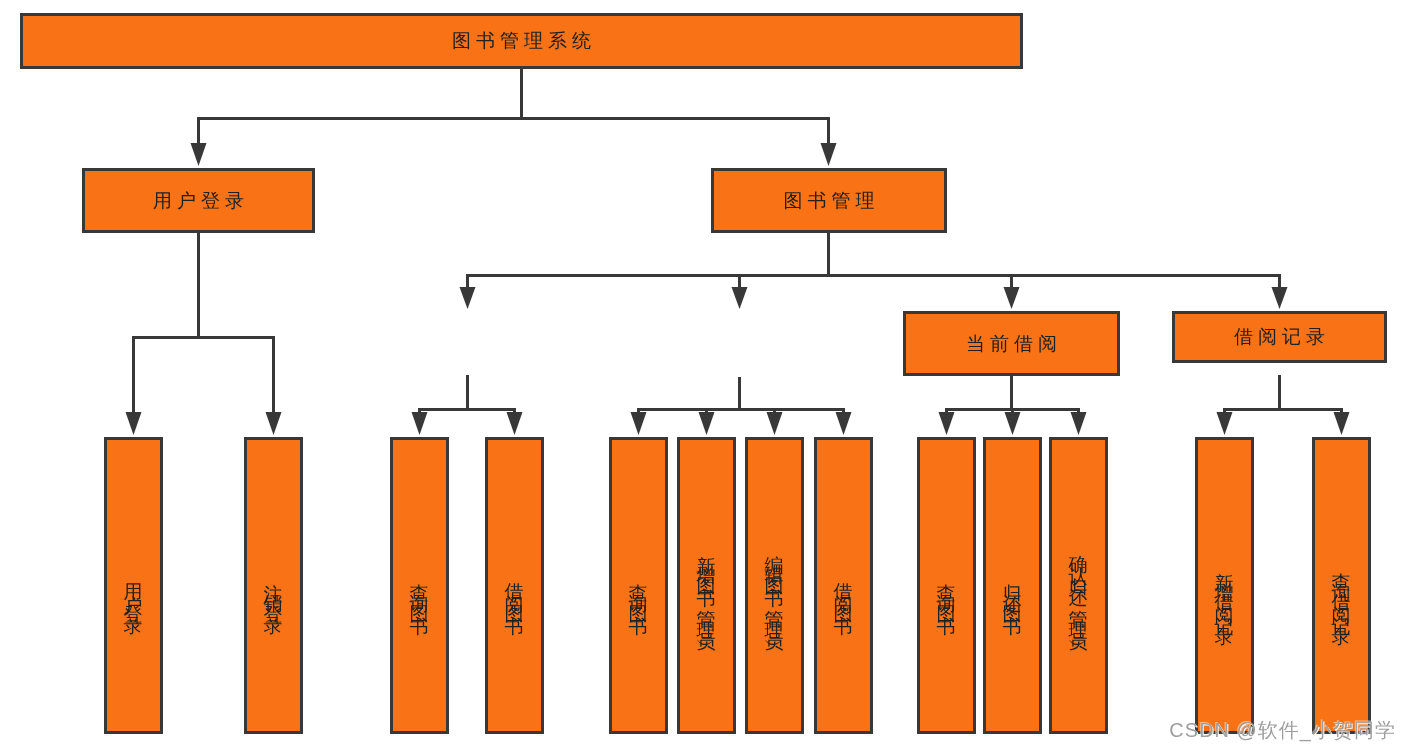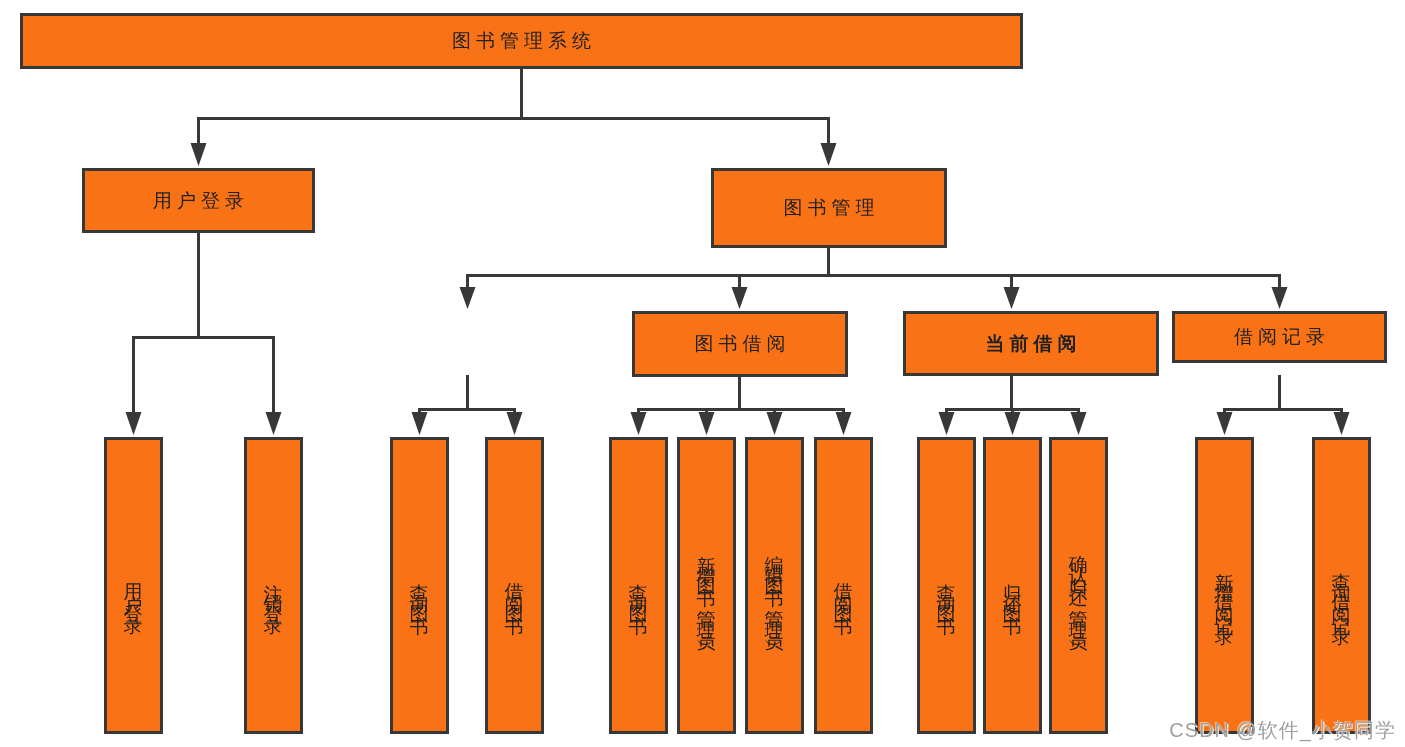--- a/index.html
+++ b/index.html
@@ -38,24 +38,24 @@
     writing-mode: vertical-rl;
     text-orientation: mixed;
     font-size: 19px;
     letter-spacing: 11px;
     line-height: 1;
     padding-top: 8px;
   }
   
   .n-root  { left: 20px;   top: 13px;  width: 1003px; height: 56px; }
   .n-l2a   { left: 82px;   top: 168px; width: 233px;  height: 65px; }
-  .n-l2b   { left: 711px;  top: 168px; width: 236px;  height: 80px; }
+  .n-l2b   { left: 711px;  top: 168px; width: 236px;  height: 65px; }
   .n-g1    { left: 360px;  top: 311px; width: 215px;  height: 64px; }
   .n-g2    { left: 632px;  top: 311px; width: 216px;  height: 66px; }
-  .n-g3    { left: 903px;  top: 311px; width: 256px;  height: 65px; font-weight: bold; }
+  .n-g3    { left: 903px;  top: 311px; width: 217px;  height: 65px; }
   .n-g4    { left: 1172px; top: 311px; width: 215px;  height: 52px; }
   .lf      { top: 437px; width: 59px; height: 297px; }
   .lf-1a { left: 104px; }  .lf-1b { left: 244px; }
   .lf-2a { left: 390px; }  .lf-2b { left: 485px; }
   .lf-3a { left: 609px; }  .lf-3b { left: 677px; }
   .lf-3c { left: 745px; }  .lf-3d { left: 814px; }
   .lf-4a { left: 917px; }  .lf-4b { left: 983px; }
   .lf-4c { left: 1049px; }
   .lf-5a { left: 1195px; } .lf-5b { left: 1312px; }
   #watermark {
@@ -133,23 +133,20 @@
     <span class="h-label">图书管理系统</span>
   </div>
 
   <div class="box n-l2a">
     <span class="h-label">用户登录</span>
   </div>
   <div class="box n-l2b">
     <span class="h-label">图书管理</span>
   </div>
 
-  <div class="box n-g2">
-    <span class="h-label">图书借阅</span>
-  </div>
   <div class="box n-g3">
     <span class="h-label">当前借阅</span>
   </div>
   <div class="box n-g4">
     <span class="h-label">借阅记录</span>
   </div>
 
   <div class="box leaf lf lf-1a">用户登录</div>
   <div class="box leaf lf lf-1b">注销登录</div>
 

